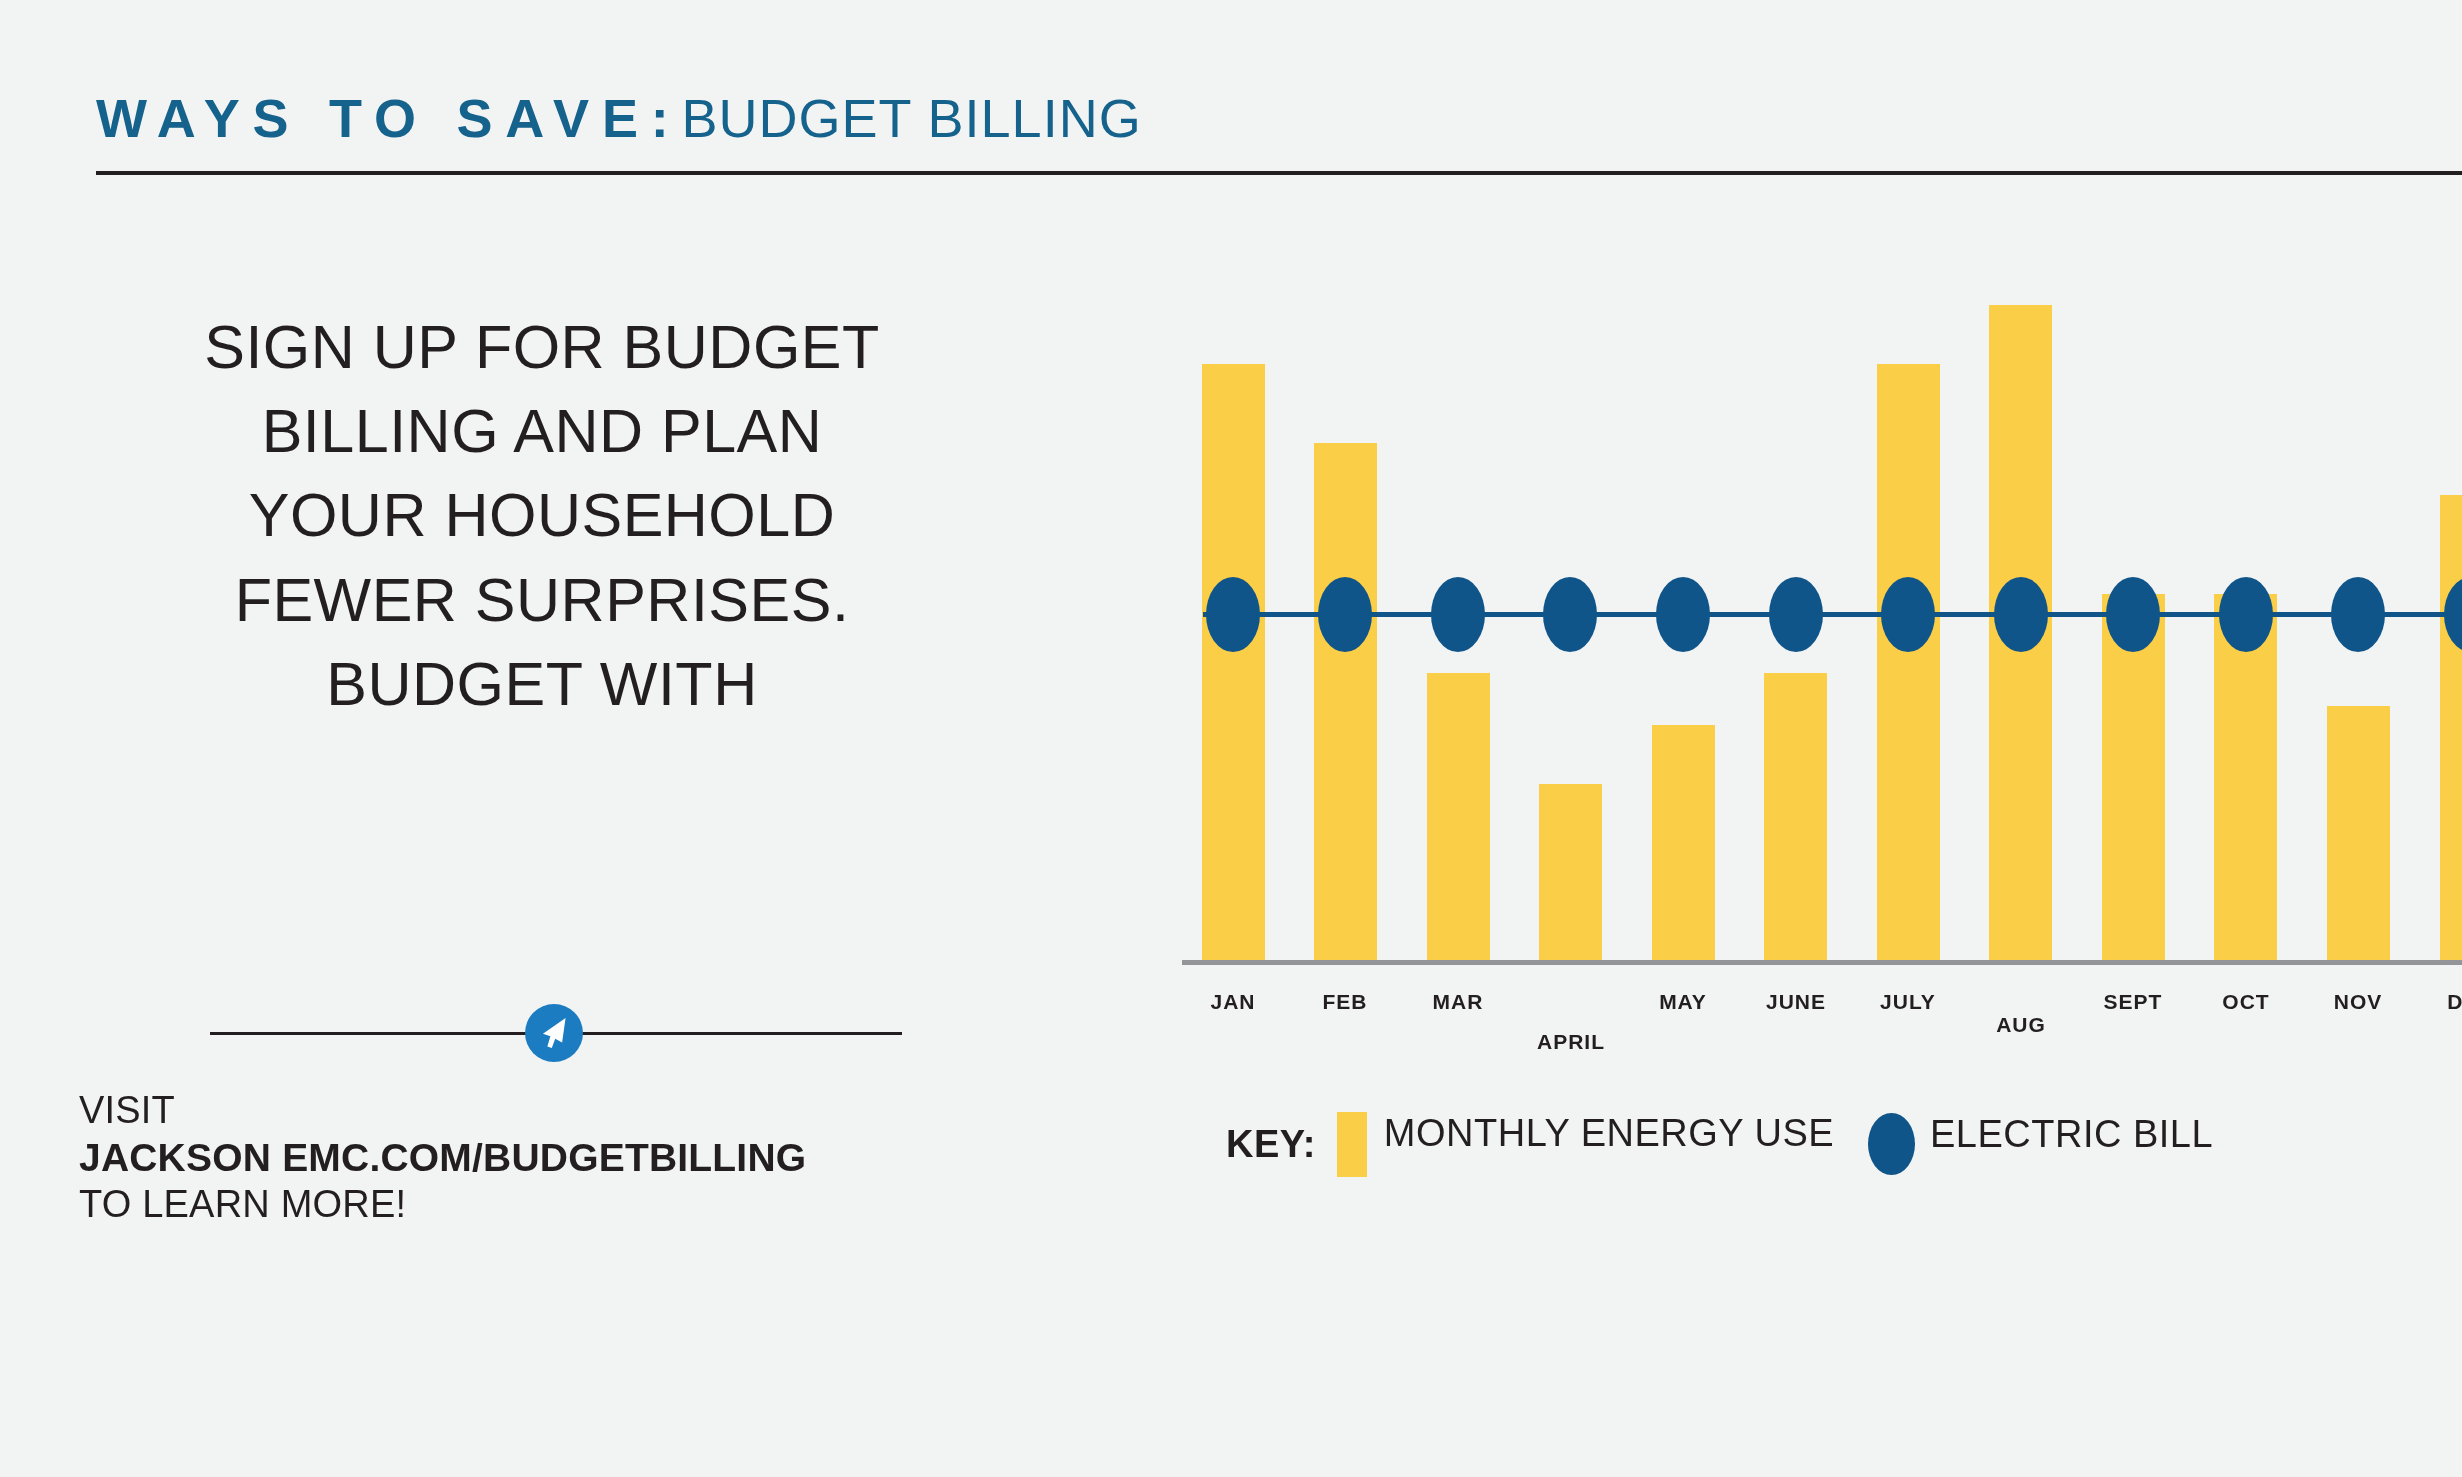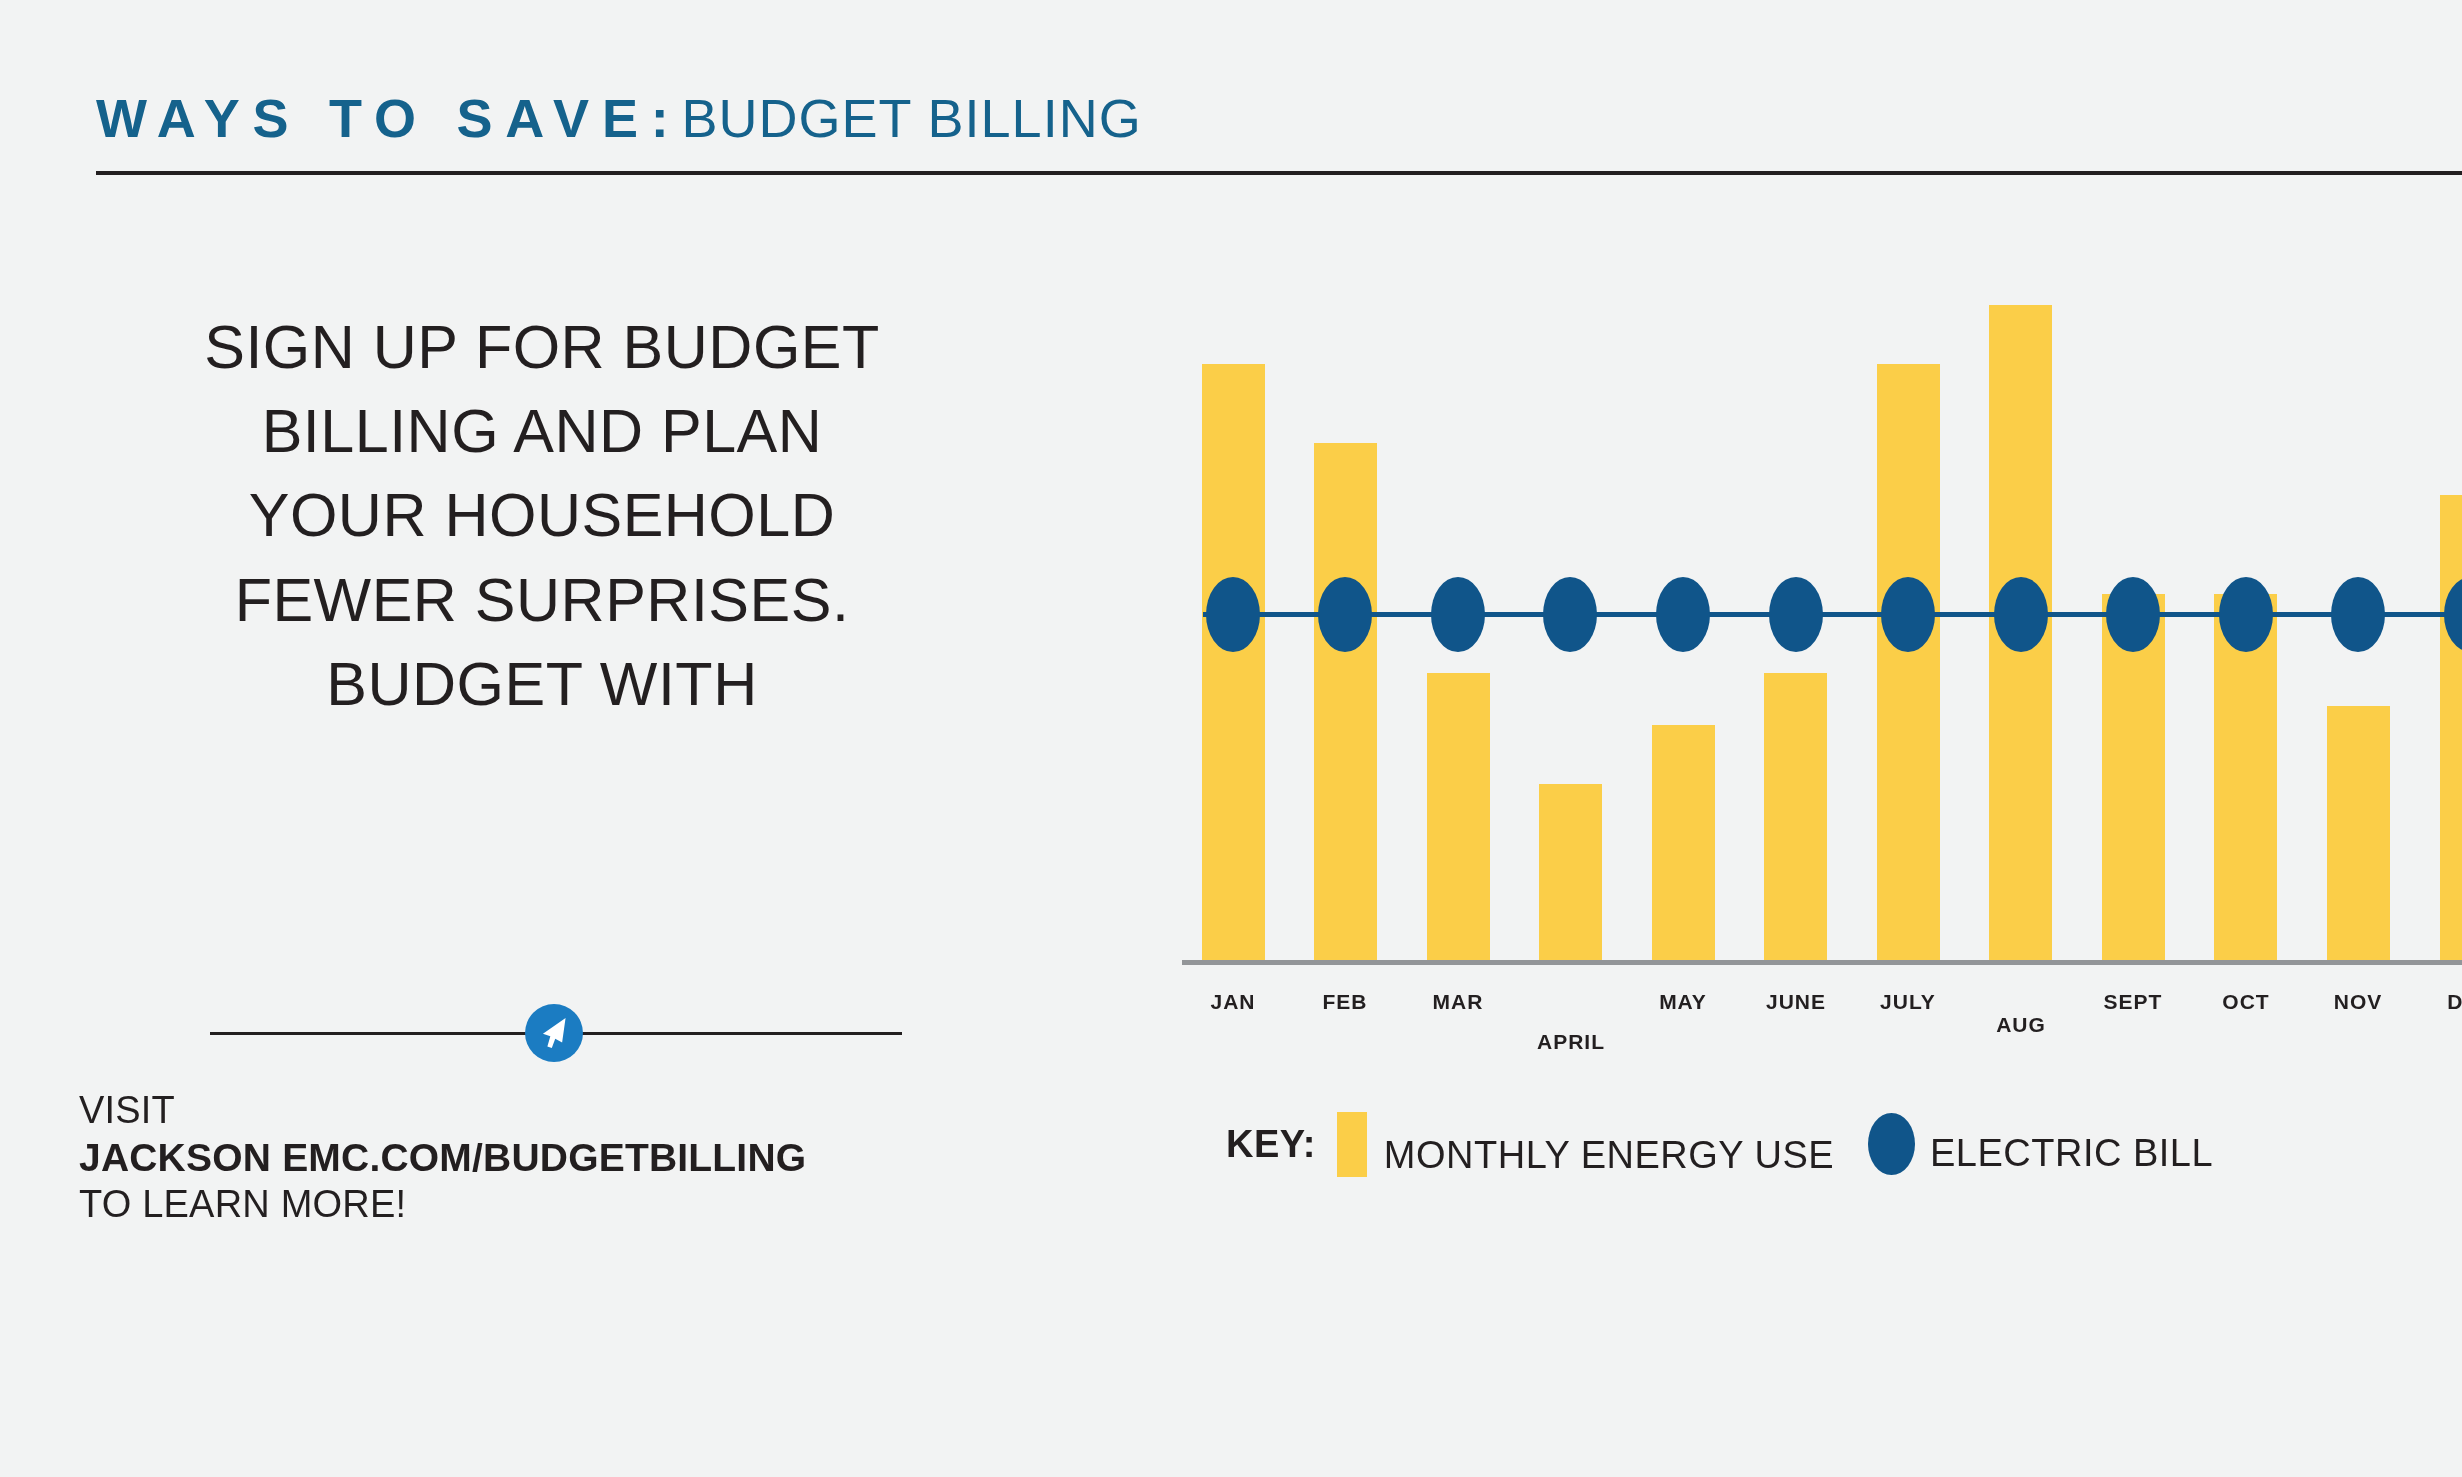--- a/index.html
+++ b/index.html
@@ -199,21 +199,21 @@
   }
   #legend-key-label {
     font-size: 38px;
     font-weight: bold;
     letter-spacing: 0.5px;
     color: #231F20;
     margin-right: 20.7px;
   }
   .legend-item {
     display: flex;
-    align-items: flex-end;
+    align-items: flex-start;
   }
   #legend-swatch-bar {
     width: 30.5px;
     height: 65px;
     background: #FBCE48;
     margin-right: 16.7px;
   }
   #legend-swatch-dot {
     width: 47px;
     height: 62px;

